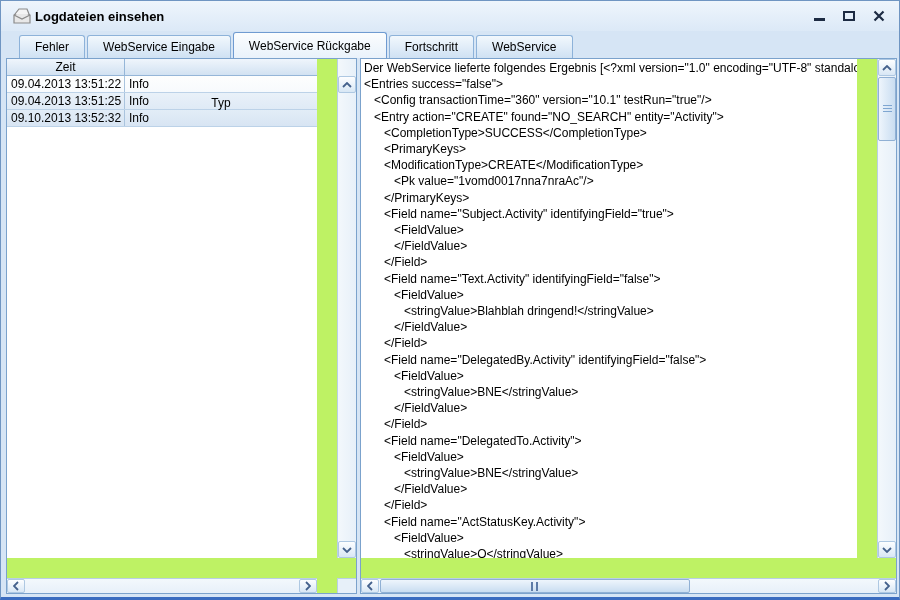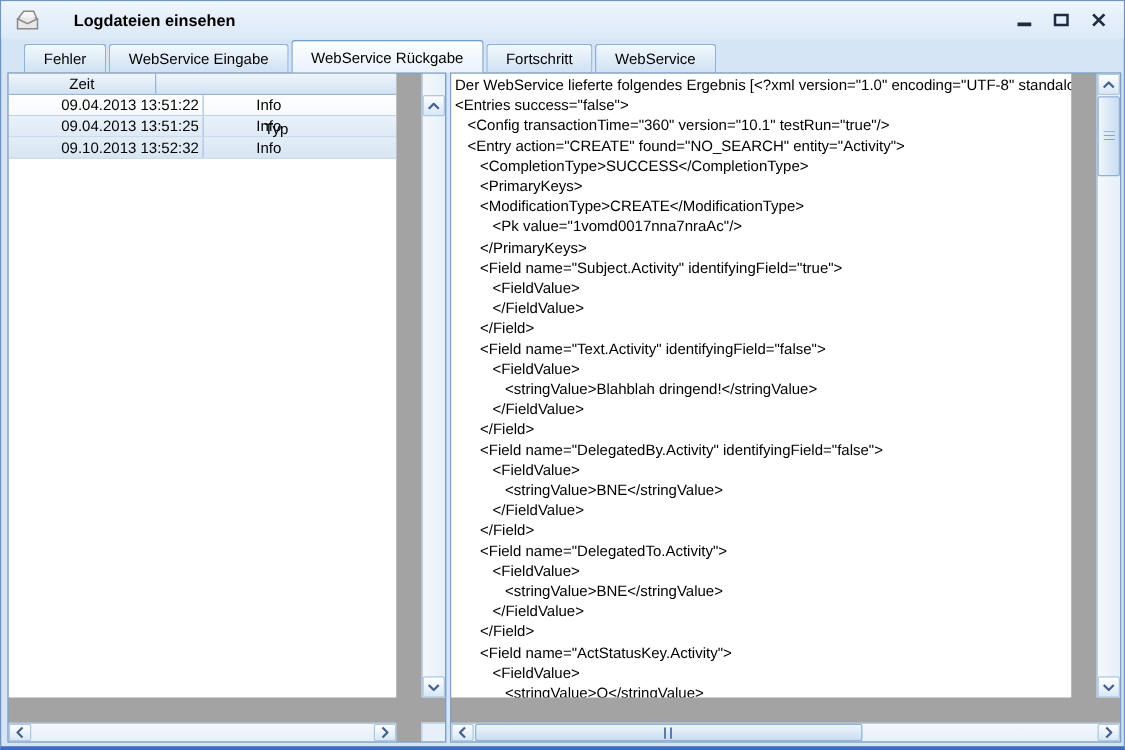--- a/index.html
+++ b/index.html
@@ -10,21 +10,21 @@
     border:1px solid #6f95c2;
     border-bottom:3px solid #3a6cc0;
   }
   
   .titlebar {
     position:absolute; left:0; top:0; width:898px; height:30px;
     background:linear-gradient(#eef5fc,#dce9f7);
     display:flex; align-items:center;
   }
   .app-icon { margin-left:10px; width:22px; height:18px; display:inline-block; }
-  .title { margin-left:26px; font-size:13px; font-weight:bold; color:#000; }
+  .title { margin-left:2px; font-size:13px; font-weight:bold; color:#000; }
   .controls { margin-left:auto; margin-right:12px; display:flex; align-items:center; gap:14px; }
   .ctrl { width:16px; height:16px; display:flex; align-items:center; justify-content:center; cursor:default; }
   .min-glyph { width:11px; height:3px; background:#1d2b43; margin-top:7px; }
   .max-glyph { width:12px; height:10px; border:2px solid #1d2b43; }
   
   .tabbar {
     position:absolute; left:0; top:30px; width:898px; height:27px;
     display:flex; align-items:flex-end; padding-left:18px;
   }
   .tab {
@@ -36,38 +36,38 @@
     border-top-left-radius:3px; border-top-right-radius:3px;
     position:relative; cursor:default;
   }
   .tab.active {
     height:26px; background:linear-gradient(#fbfdfe,#e9f2fb);
     border-color:#6f9bd1; z-index:3;
   }
   
   .panel {
     position:absolute; top:57px; height:536px;
-    border:1px solid #7ba2cc; background:#a3a3a3;
+    border:1px solid #7ba2cc; background:#bef264;
     display:grid;
     gap:20px;
   }
   .panel.left  { left:5px;   width:351px; grid-template-columns:1fr 19px; grid-template-rows:1fr 15px; }
   .panel.right { left:359px; width:537px; grid-template-columns:1fr 19px; grid-template-rows:1fr 15px; }
   
   .tablewrap { overflow:hidden; background:#fff; }
   .thead { display:flex; height:17px;
     background:linear-gradient(#eff5fc,#d2e2f2);
     border-bottom:1px solid #95b6d8; }
   .th { font-size:12px; color:#000; text-align:center; line-height:16px; }
   .th.zeit { width:118px; border-right:1px solid #95b6d8; }
   .th.typ  { flex:1;margin-top:36px; }
   .trow { display:flex; height:17px; border-bottom:1px solid #bcd2e8; background:linear-gradient(#fdfefe,#f7fafd); }
   .trow.tint  { background:linear-gradient(#e9f1f9,#dfeaf6); }
   .trow.tint2 { background:linear-gradient(#e2edf7,#d8e5f3); }
-  .td { font-size:12px; color:#000; line-height:16px; padding-left:4px; white-space:nowrap; overflow:hidden;margin-left:38px; }
+  .td { font-size:12px; color:#000; line-height:16px; padding-left:4px; white-space:nowrap; overflow:hidden; }
   .td.zeit { width:118px; border-right:1px solid #aac4de; }
   .td.typ  { flex:1; }
   
   .textarea {
     overflow:hidden; background:#fff; padding:1px 0 0 3px;
   }
   .xline {
     font-size:12px; line-height:16.2px; color:#000;
     white-space:pre; font-family:"Liberation Sans", sans-serif;
   }

